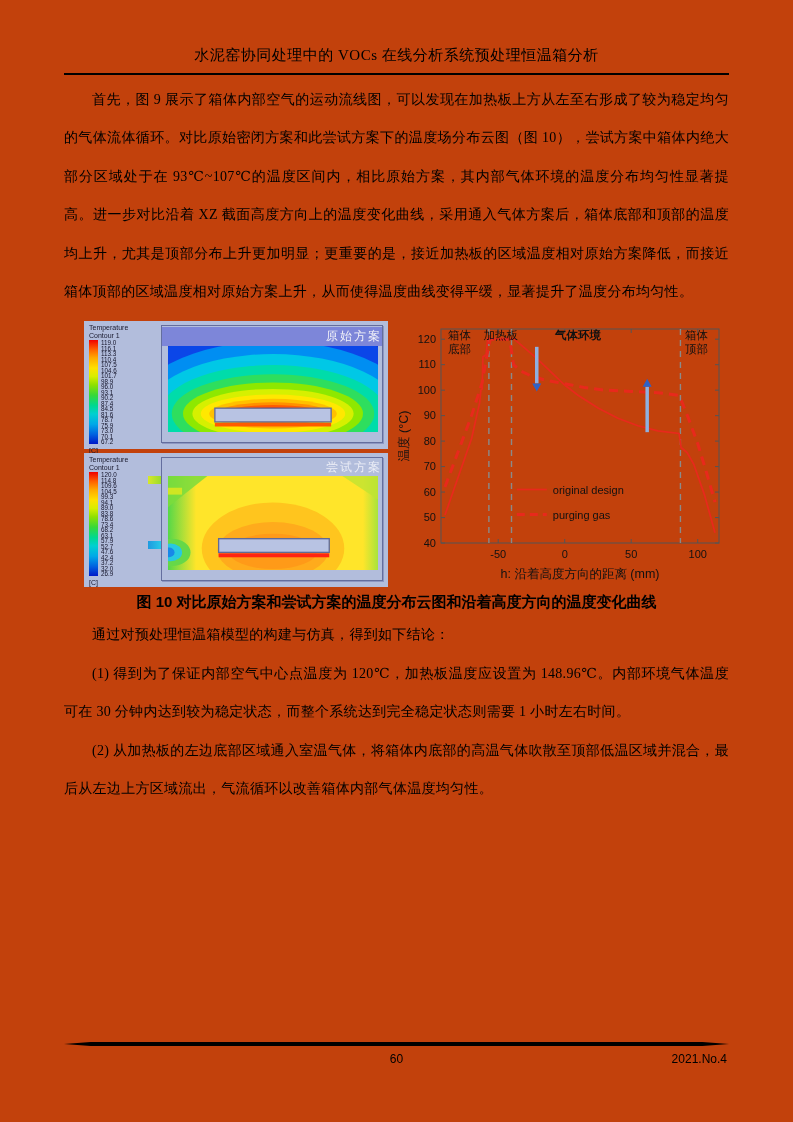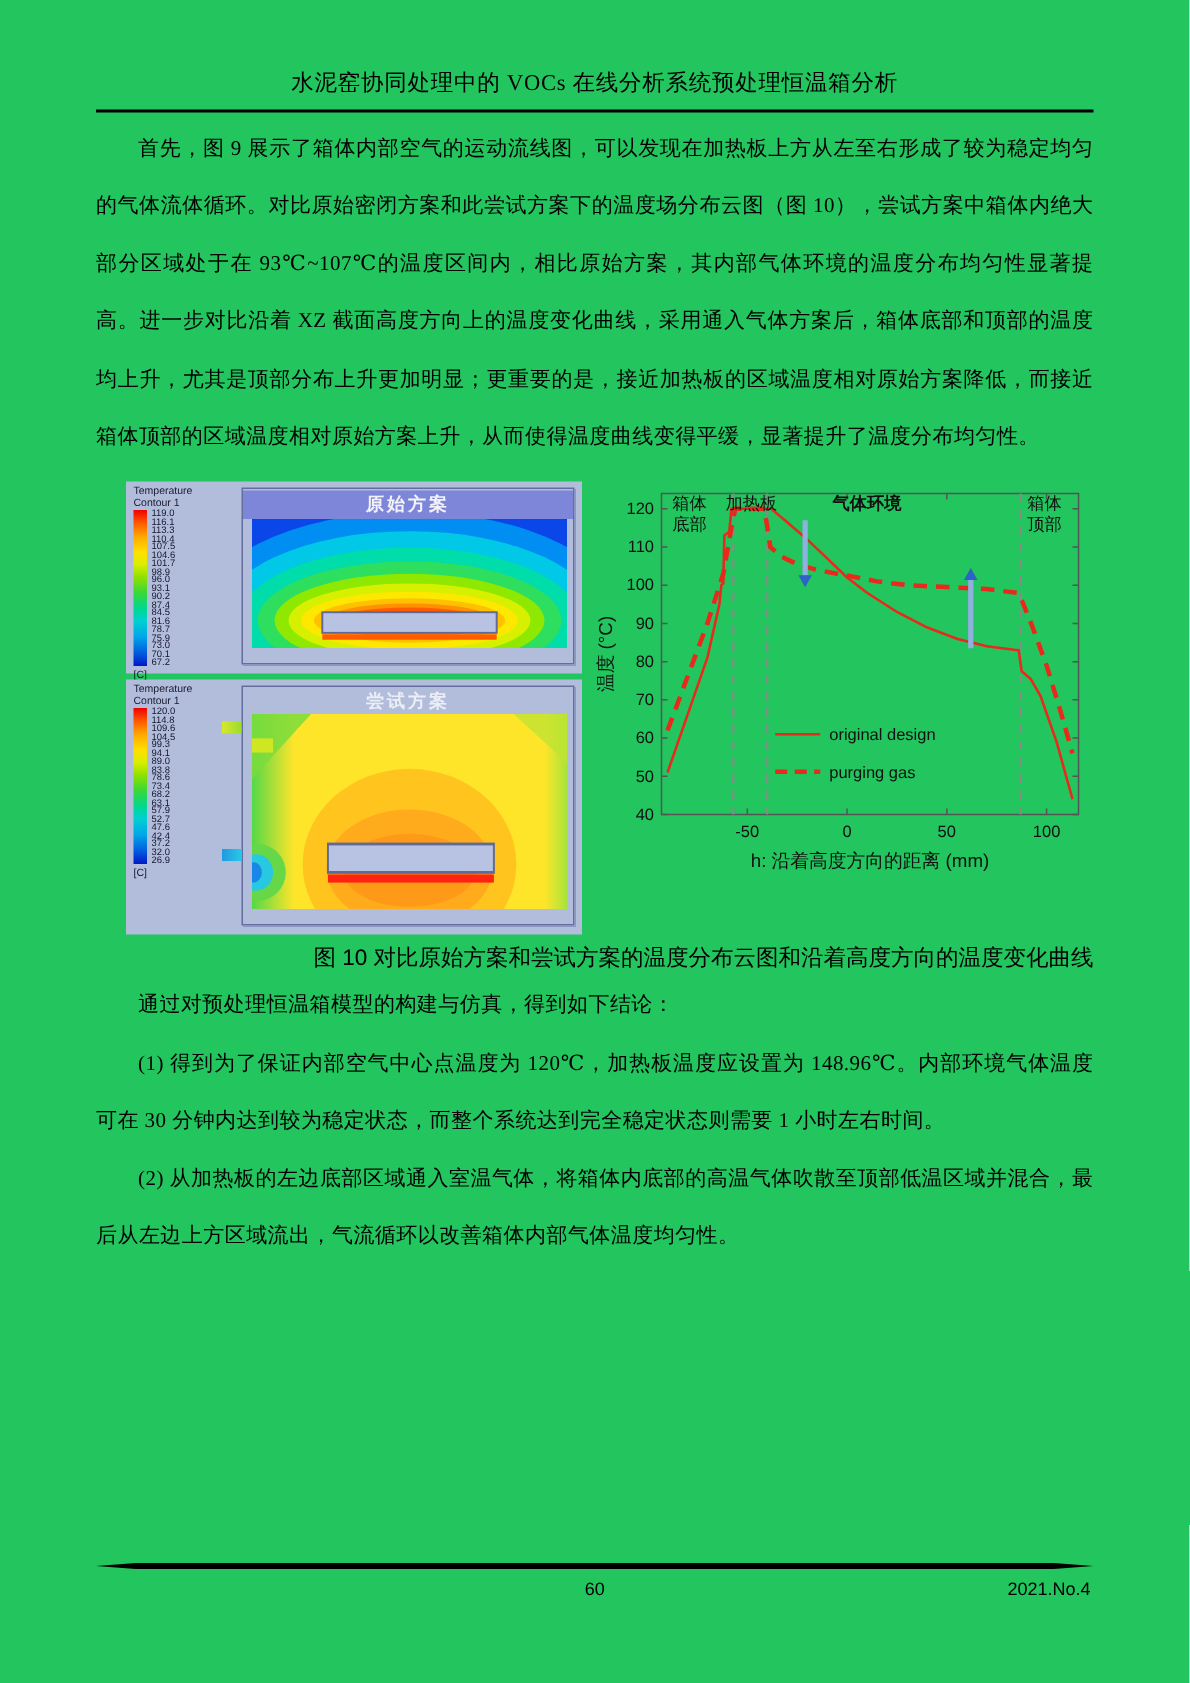--- a/index.html
+++ b/index.html
@@ -1,48 +1,48 @@
 <!DOCTYPE html>
 <html><head>
 <meta charset="utf-8">
 <style>
   html,body{margin:0;padding:0;background:#ffffff;}
-  .page{width:793px;height:1122px;position:relative;background:#22c55e;overflow:hidden;
+  .page{width:793px;height:1122px;position:relative;background:#c2410c;overflow:hidden;
         font-family:"Liberation Serif","DejaVu Serif",serif;color:#000;}
   .content{padding:0 64px;}
   .header-title{margin-top:46px;text-align:center;font-size:15px;letter-spacing:.5px;}
   .header-rule{border:none;border-top:2px solid #000;margin:8px 0 6px 0;}
   .para{font-size:14px;line-height:38.4px;text-align:justify;text-indent:2em;margin:0;letter-spacing:.3px;}
   .figure-row{display:flex;gap:7px;margin:10px 0 0 20px;}
   .contour-col{display:flex;flex-direction:column;gap:4px;width:311px;}
   .contour-fig{background:#b2bddc;display:flex;padding:2px;box-sizing:border-box;}
   .contour-fig.f1{height:128px;}
-  .contour-fig.f2{height:170px;}
+  .contour-fig.f2{height:134px;}
   .cl-legend{width:60px;flex:none;padding:1px 0 0 3px;font-family:"Liberation Sans",sans-serif;}
   .cl-legend-title{font-size:7px;line-height:7.5px;color:#1a1a2e;}
   .cl-levels{display:flex;margin-top:1px;}
   .cl-bar{width:9px;height:104px;flex:none;
     background:linear-gradient(to bottom,#f00000 0%,#ff6000 9%,#ffa800 17%,#ffe000 27%,#d8ee00 35%,#90e000 43%,#38d838 53%,#00d890 63%,#00d0d0 71%,#00a8e8 81%,#0060e0 91%,#0018c8 100%);}
   .cl-values{margin-left:3px;}
   .level-item{font-size:6.3px;line-height:5.5px;color:#14142a;}
   .cl-unit{font-size:7px;margin-top:2px;color:#14142a;}
   .cl-plot{flex:1;position:relative;border:1px solid #646e9e;margin:2px 3px 4px 12px;
     box-shadow:1px 1px 0 #8d97c2;}
-  .cl-title{position:absolute;top:1px;left:0;right:0;text-align:center;font-size:12px;
-    font-family:"Liberation Sans",sans-serif;font-weight:bold;letter-spacing:2px;z-index:3;}
+  .cl-title{position:absolute;top:1px;left:0;right:0;text-align:right;font-size:12px;
+    font-family:"Liberation Sans",sans-serif;font-weight:normal;letter-spacing:2px;z-index:3;}
   .f1 .cl-title{color:#f2f2f8;background:#7d86d9;padding:1px 0;}
   .f2 .cl-title{color:#eceef6;}
   .cl-art{position:absolute;left:6px;right:4px;top:18px;bottom:10px;}
   .cl-art svg{width:100%;height:100%;display:block;}
   .stub{position:absolute;width:13px;height:8px;left:-14px;z-index:2;}
   .stub.outlet{top:14%;background:linear-gradient(to right,#d8e82a,#9adc2e);}
   .stub.inlet{top:68%;background:linear-gradient(to right,#1f9ae0,#28c8e8);}
   .chart-fig{width:334px;height:266px;flex:none;}
   .chart-fig text{font-family:"Liberation Sans","DejaVu Sans",sans-serif;fill:#111;}
-  .fig-caption{text-align:right;font-family:"Liberation Sans",sans-serif;font-weight:normal;
+  .fig-caption{text-align:center;font-family:"Liberation Sans",sans-serif;font-weight:bold;
     font-size:15px;margin:6px 0 4px 0;}
   .footer-rule{position:absolute;left:64px;right:64px;top:1042px;height:4px;background:#000;
     clip-path:polygon(0 50%,4% 0,96% 0,100% 50%,96% 100%,4% 100%);}
   .footer-page{position:absolute;top:1052px;left:0;right:0;text-align:center;
     font-family:"Liberation Sans",sans-serif;font-size:12px;}
   .footer-issue{position:absolute;top:1052px;right:66px;
     font-family:"Liberation Sans",sans-serif;font-size:12px;text-align:center;}
 </style>
 </head>
 <body>

